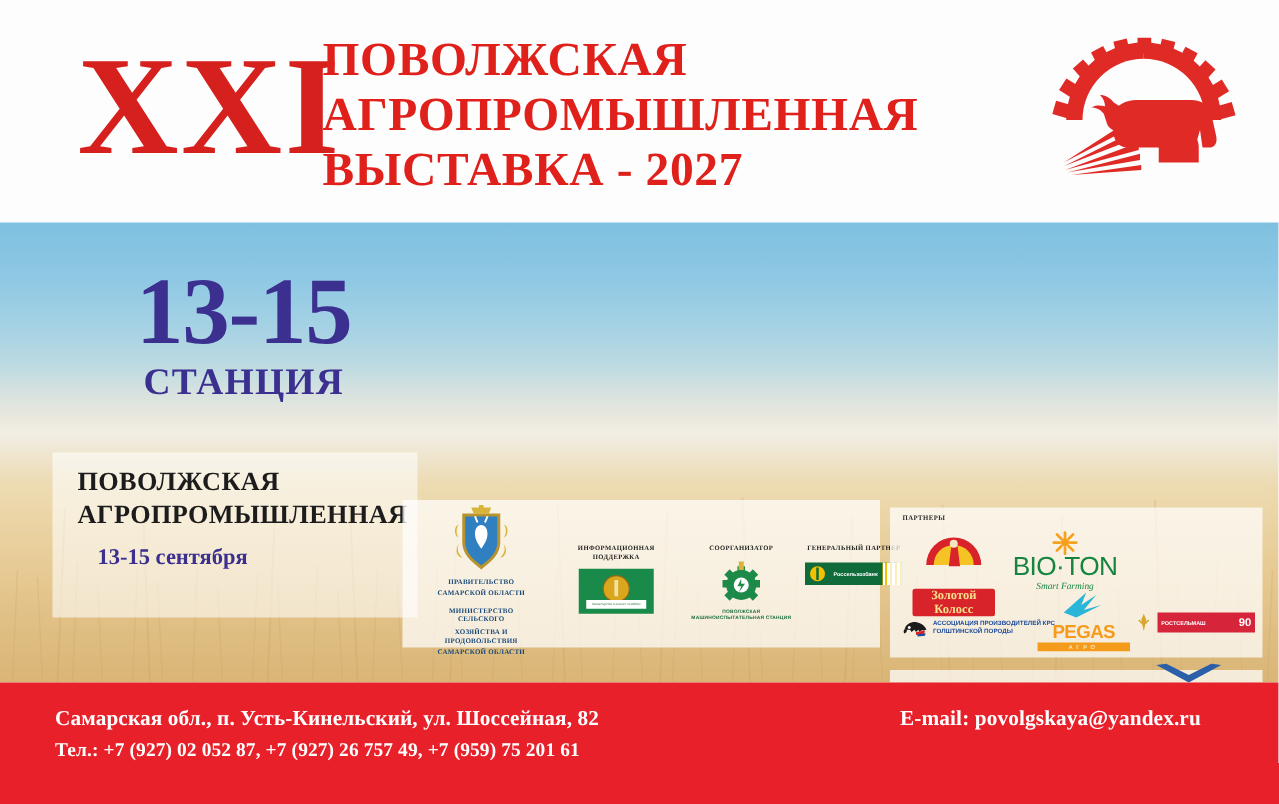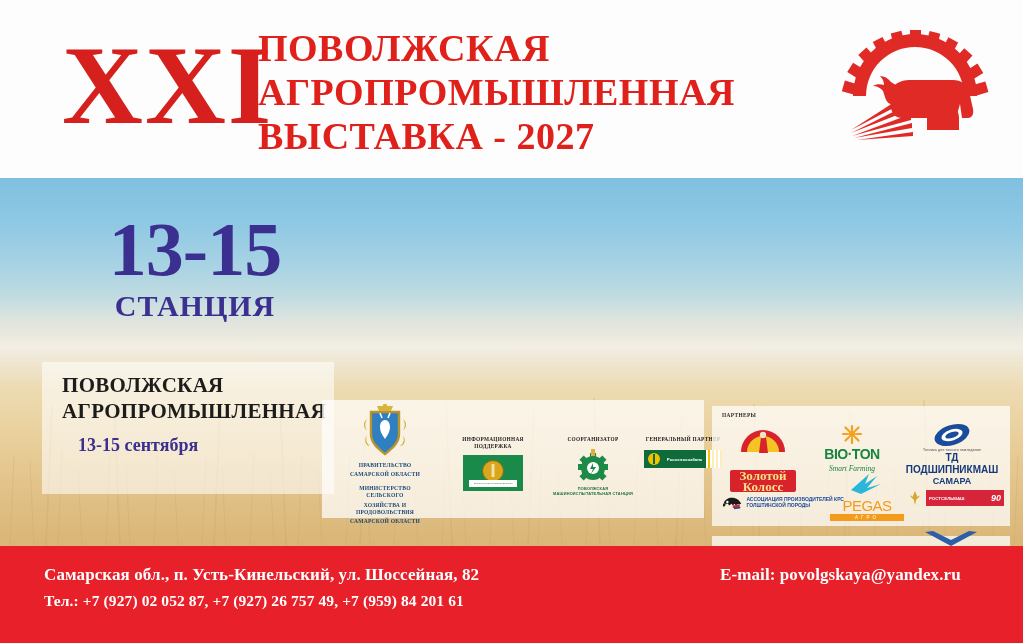--- a/index.html
+++ b/index.html
@@ -343,98 +343,88 @@
     <div class="card" id="card-partners">
       <div class="cap lft pcap">ПАРТНЕРЫ</div>
 
       <div style="position:absolute;left:18px;top:22px;width:66px;text-align:center;">
         <svg width="52" height="44" viewBox="0 0 52 44">
           <path d="M26 2 a22 22 0 0 1 22 22 h-44 a22 22 0 0 1 22 -22z" fill="#d8232a"></path>
           <path d="M26 8 a16 16 0 0 1 16 16 h-32 a16 16 0 0 1 16 -16z" fill="#f6c324"></path>
           <path d="M24 9 h5 l2 16 h-9 z" fill="#d8232a"></path>
           <circle cx="26" cy="7" r="3.2" fill="#f4e3c5"></circle>
         </svg>
-        <div style="margin-top:-6px;background:#d8232a;color:#f6e08a;font-family:'Liberation Serif',serif;font-weight:700;font-size:13px;line-height:11px;border-radius:2px;">Золотой Колосс</div>
+        <div style="margin-top:-6px;background:#d8232a;color:#f6e08a;font-family:'Liberation Serif',serif;font-weight:700;font-size:10px;line-height:11px;border-radius:2px;">Золотой Колосс</div>
       </div>
 
       <div style="position:absolute;left:92px;top:18px;width:96px;text-align:center;">
         <svg width="22" height="20" viewBox="0 0 22 20" style="display:block;margin:0 auto;">
           <g stroke="#f5a11e" stroke-width="2.2" stroke-linecap="round">
             <path d="M11 2 v5"></path>
               <path d="M11 14 v5"></path>
               <path d="M2 10 h5"></path>
               <path d="M15 10 h5"></path>
             <path d="M4.5 3.5 l3.5 3.5"></path>
               <path d="M14 13 l3.5 3.5"></path>
             <path d="M17.5 3.5 l-3.5 3.5"></path>
               <path d="M8 13 l-3.5 3.5"></path>
           </g>
           <circle cx="11" cy="10" r="3.2" fill="#f5a11e"></circle>
         </svg>
-        <div style="font-family:'Liberation Sans',sans-serif;font-weight:700;font-size:14px;line-height:20px;color:#17843f;letter-spacing:-.5px;">BIO·TON</div>
+        <div style="font-family:'Liberation Sans',sans-serif;font-weight:400;font-size:21px;line-height:20px;color:#17843f;letter-spacing:-.5px;">BIO·TON</div>
         <div style="font-family:'Liberation Serif',serif;font-style:italic;font-size:7.5px;color:#17843f;">Smart Farming</div>
       </div>
 
-      <div style="position:absolute;left:188px;top:16px;width:104px;text-align:center;">
-        <svg width="40" height="26" viewBox="0 0 40 26" style="display:block;margin:0 auto;">
-          <ellipse cx="20" cy="13" rx="18" ry="10" fill="#1b4b9c" transform="rotate(-18 20 13)"></ellipse>
-          <ellipse cx="20" cy="13" rx="11" ry="5.5" fill="#fff" transform="rotate(-18 20 13)"></ellipse>
-          <ellipse cx="20" cy="13" rx="7" ry="3" fill="#1b4b9c" transform="rotate(-18 20 13)"></ellipse>
-        </svg>
-        <div style="font-family:'Liberation Sans',sans-serif;font-size:3.4px;color:#444;letter-spacing:.2px;">Техника для точного земледелия</div>
-        <div style="font-family:'Liberation Sans',sans-serif;font-weight:700;font-size:10px;line-height:12px;color:#143a7a;">ТД ПОДШИПНИКМАШ</div>
-        <div style="font-family:'Liberation Sans',sans-serif;font-weight:700;font-size:9px;color:#143a7a;">САМАРА</div>
-      </div>
 
       <div style="position:absolute;left:10px;top:84px;width:122px;display:flex;align-items:center;gap:4px;">
         <svg width="34" height="24" viewBox="0 0 34 24">
           <path d="M3 14 c2 -7 9 -10 16 -9 c6 1 11 5 13 10 l-4 1 c-2 -1 -4 0 -5 2 l-2 -3 l-3 3 l-2 -3 l-4 3 l-2 -3 h-5 z" fill="#1a1a1a"></path>
           <path d="M3 14 c-2 2 -2 5 0 6 c2 -1 3 -3 3 -5 z" fill="#1a1a1a"></path>
           <circle cx="9" cy="12" r="2" fill="#fff"></circle>
           <path d="M18 18 l12 -2 l-1 5 l-11 1z" fill="#d8232a"></path>
           <path d="M20 21 l11 -1 l-1 3 l-10 1z" fill="#1b4b9c"></path>
         </svg>
         <div style="font-family:'Liberation Sans',sans-serif;font-weight:700;font-size:5px;line-height:6.4px;color:#1b4b9c;text-align:left;">АССОЦИАЦИЯ ПРОИЗВОДИТЕЛЕЙ КРС ГОЛШТИНСКОЙ ПОРОДЫ</div>
       </div>
 
       <div style="position:absolute;left:118px;top:62px;width:74px;text-align:center;">
         <svg width="40" height="30" viewBox="0 0 40 30" style="display:block;margin:0 auto;">
           <path d="M4 22 l18 -16 l-4 10 l12 -8 l-10 12 l14 -4 l-20 10 z" fill="#29b6d8"></path>
         </svg>
-        <div style="font-family:'Liberation Sans',sans-serif;font-weight:400;font-size:15px;line-height:16px;color:#f59b1c;letter-spacing:-.5px;">PEGAS</div>
+        <div style="font-family:'Liberation Sans',sans-serif;font-weight:700;font-size:15px;line-height:16px;color:#f59b1c;letter-spacing:-.5px;">PEGAS</div>
         <div style="background:#f59b1c;color:#fff;font-family:'Liberation Sans',sans-serif;font-size:4.5px;letter-spacing:3px;line-height:7px;">АГРО</div>
       </div>
 
       <div style="position:absolute;left:196px;top:84px;width:96px;display:flex;align-items:center;gap:4px;">
         <svg width="14" height="16" viewBox="0 0 14 16">
           <path d="M7 1 l2 5 l-2 9 l-2 -9z" fill="#d8a42a"></path>
           <path d="M3 6 l3 3 M11 6 l-3 3" stroke="#d8a42a" stroke-width="1.4"></path>
         </svg>
         <div style="flex:1;background:#d6243a;height:16px;display:flex;align-items:center;justify-content:space-between;padding:0 3px;box-sizing:border-box;">
           <span style="font-family:'Liberation Sans',sans-serif;font-weight:700;font-size:4.4px;color:#fff;">РОСТСЕЛЬМАШ</span>
-          <span style="font-family:'Liberation Sans',sans-serif;font-weight:700;font-size:9px;color:#fff;font-style:italic;">90</span>
+          <span style="font-family:'Liberation Sans',sans-serif;font-weight:700;font-size:9px;color:#fff;">90</span>
         </div>
       </div>
     </div>
 
     <div class="card" id="card-geninfo">
 
       <div style="position:absolute;right:8px;top:-6px;width:102px;text-align:center;">
         <svg width="56" height="18" viewBox="0 0 56 18" style="display:block;margin:0 auto;">
           <path d="M2 2 L28 16 L54 2 L46 1 L28 10 L10 1 Z" fill="#2b5fa8"></path>
         </svg>
 
       </div>
     </div>
 
   </div>
 
   <div class="footer">
     <div class="f-left">
       <div class="fline">Самарская обл., п. Усть-Кинельский, ул. Шоссейная, 82</div>
-      <div class="fline sm">Тел.: +7 (927) 02 052 87, +7 (927) 26 757 49, +7 (959) 84 201 61</div>
+      <div class="fline sm">Тел.: +7 (927) 02 052 87, +7 (927) 26 757 49, +7 (959) 75 201 61</div>
     </div>
     <div class="f-right">
       <div class="fline">E-mail: povolgskaya@yandex.ru</div>
     </div>
   </div>
 
 </div>
 
 </body></html>

